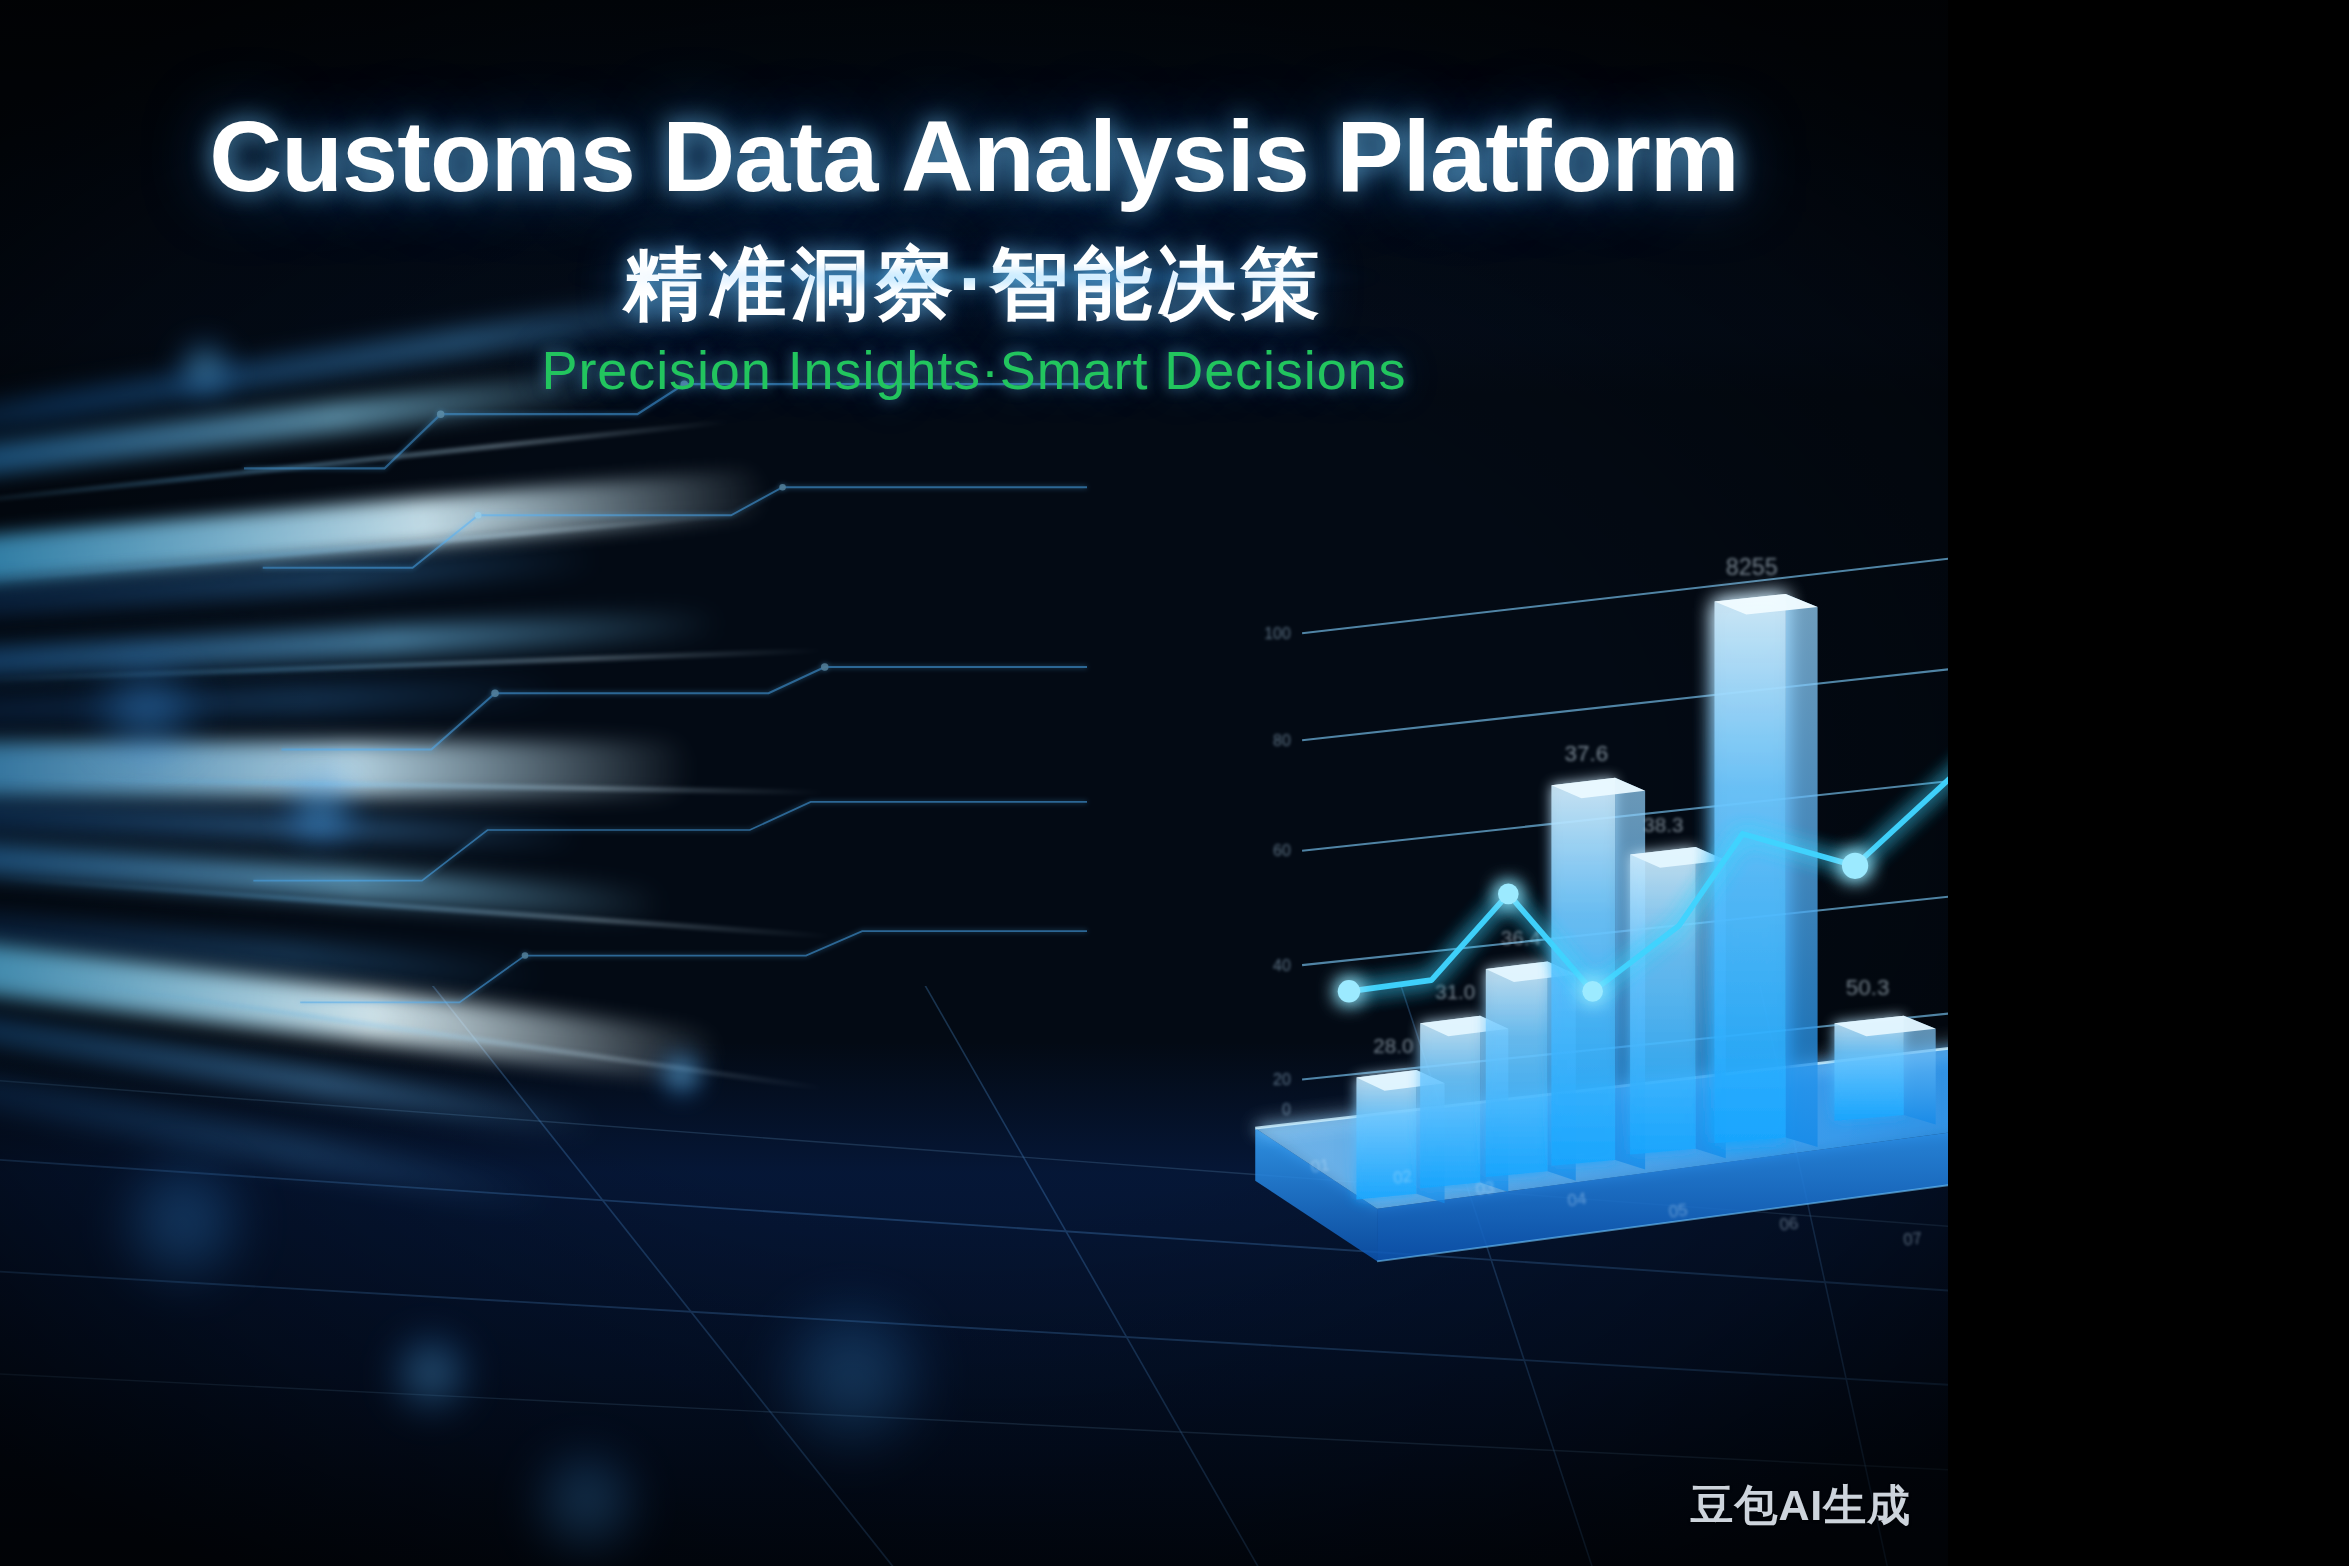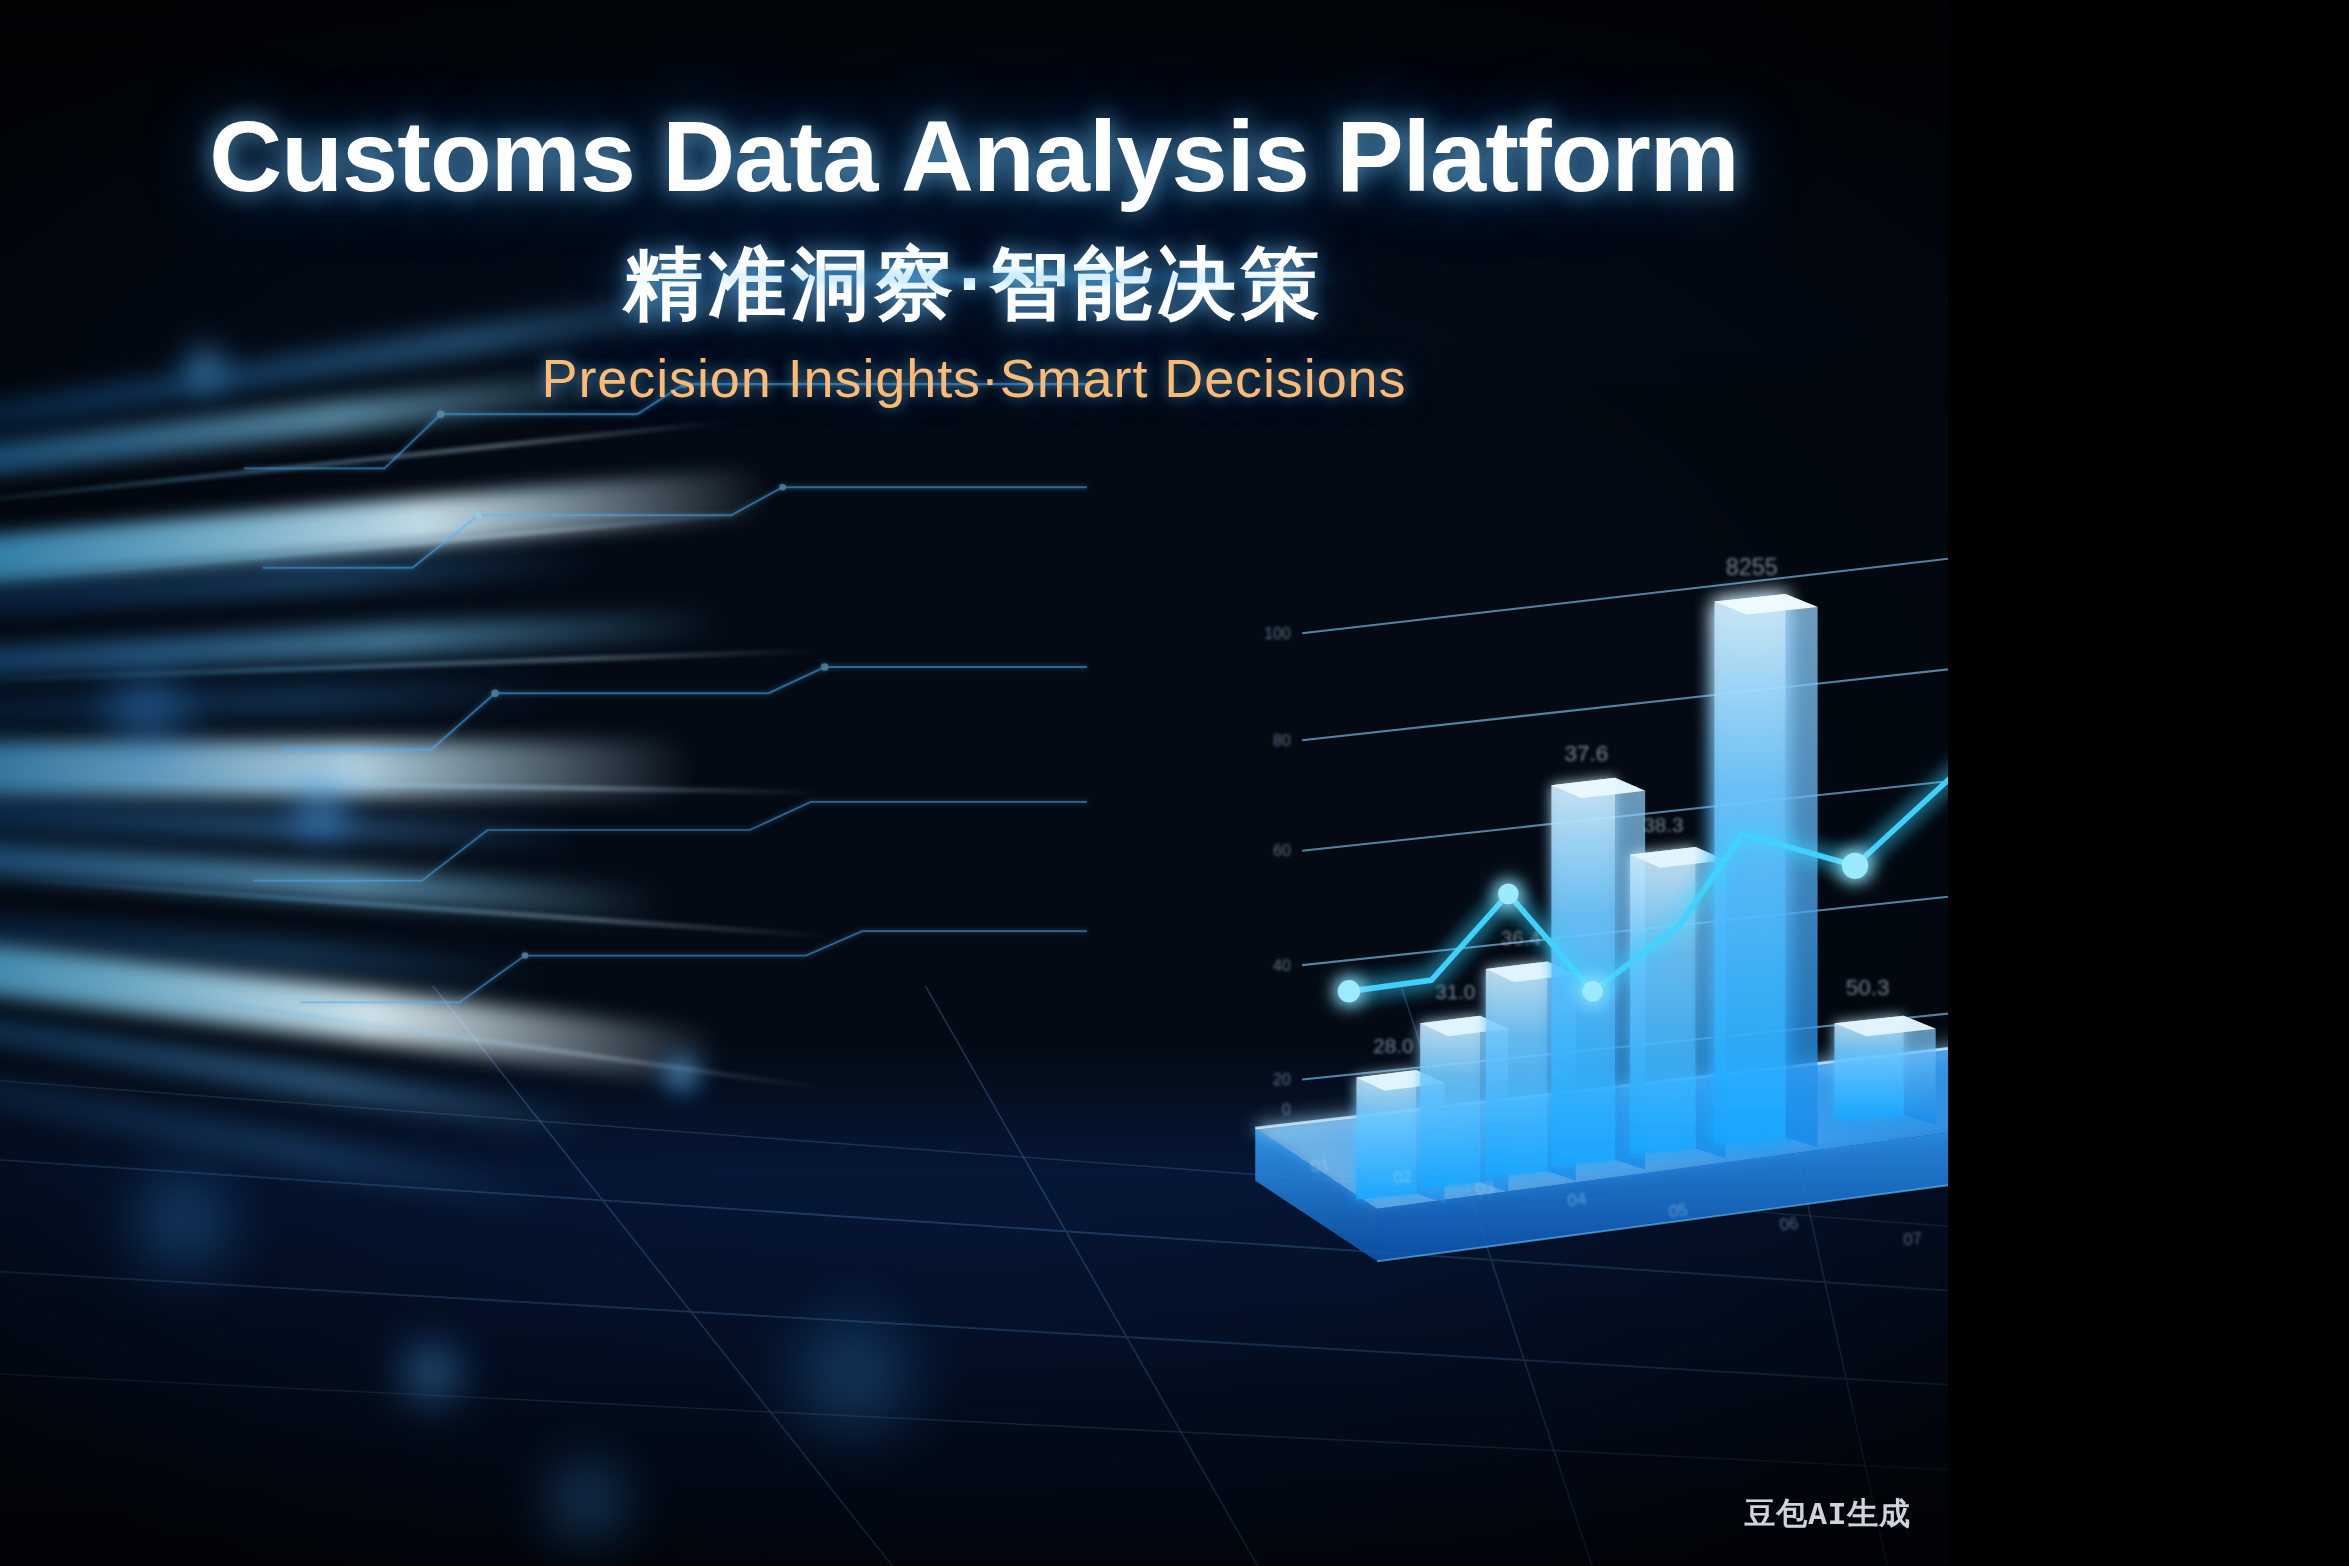--- a/index.html
+++ b/index.html
@@ -76,40 +76,39 @@
     background:radial-gradient(ellipse 50% 50% at 50% 50%, rgba(120,225,255,0.95) 0%, rgba(40,160,255,0.45) 35%, rgba(20,90,200,0) 75%);
     filter:blur(6.6px);
   }
   .sub-cn{
     margin-top:22.5px;
     font-size:79px;font-weight:bold;color:#ffffff;
     letter-spacing:4.7px;
     text-shadow:0 0 19px rgba(120,205,255,0.7), 0 0 51px rgba(40,140,255,0.45);
   }
   .sub-en{
-    margin-top:9px;
-    font-size:54px;font-weight:normal;color:#fdba74;
+    margin-top:1px;
+    font-size:54px;font-weight:normal;color:#22c55e;
     letter-spacing:0.9px;
     text-shadow:0 0 13px rgba(120,205,255,0.55), 0 0 37px rgba(40,140,255,0.35);
   }
 
   
   #chart{
     position:absolute;left:1199px;top:459px;
     width:1106px;height:899px;z-index:30;
   }
   #chart svg{overflow:visible;}
 
   
   .watermark{
     position:absolute;right:37px;bottom:32px;z-index:60;
-    font-size:31px;font-weight:bold;color:#dfe6ee;
+    font-size:43px;font-weight:bold;color:#dfe6ee;
     letter-spacing:0.9px;opacity:0.92;
     text-shadow:0 0.9px 2.8px rgba(0,0,0,0.7);
-    font-family:Liberation Mono, monospace;
   }
 </style>
 </head>
 <body>
 
 <div id="stage">
 
   <div class="bg-base"></div>
   <div class="bg-topdark"></div>
   <div class="bg-floor"></div>

